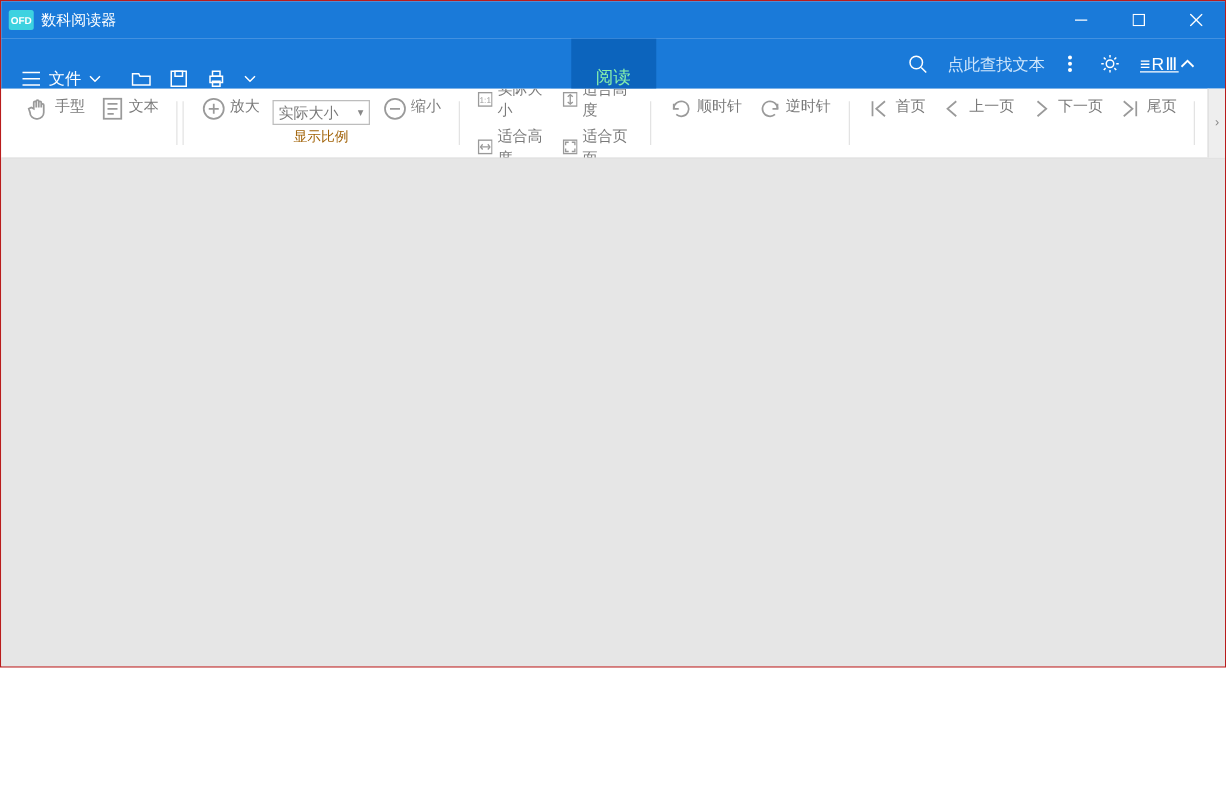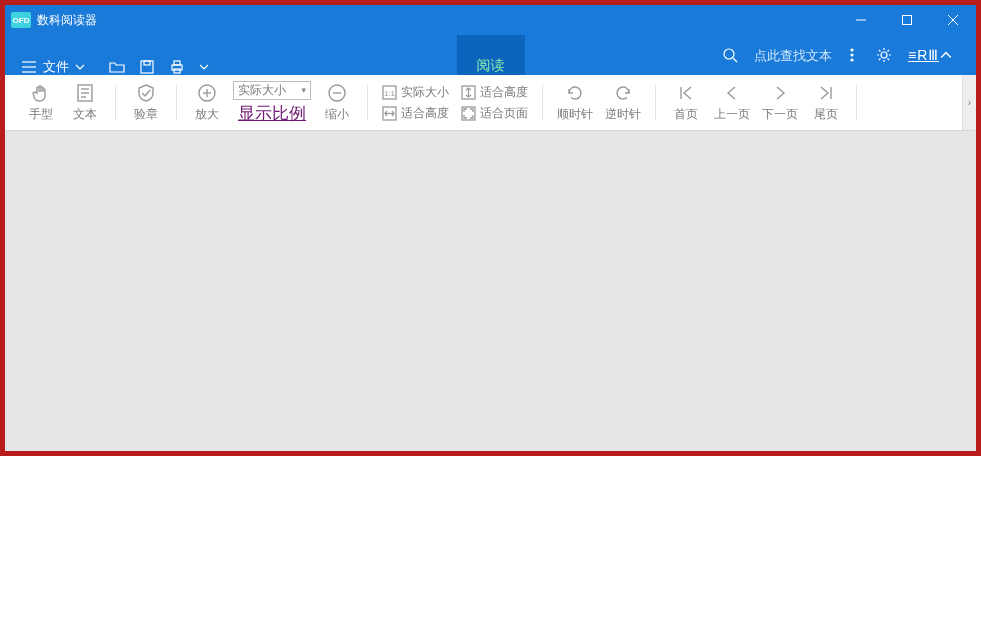--- a/index.html
+++ b/index.html
@@ -7,22 +7,22 @@
     font-family: "Microsoft YaHei", "SimSun", sans-serif;
     font-size: 12px;
     background: #fff;
     width: 981px;
     height: 642px;
     overflow: hidden;
     position: relative;
   }
   .window {
     width: 981px;
-    height: 456px;
-    border: 5px solid #b91c1c;
+    height: 534px;
+    border: 1px solid #b91c1c;
     display: flex;
     flex-direction: column;
     background: #fff;
   }
   
   .titlebar {
     height: 30px;
     background: #1a7ad9;
     display: flex;
     align-items: center;
@@ -149,22 +149,22 @@
     align-items: stretch;
     padding: 0 6px;
   }
   .tb-sep {
     width: 1px;
     background: #e3e3e3;
     margin: 6px 2px;
   }
   .tb-btn {
     display: flex;
-    flex-direction: column;
-    align-items: center;
+    flex-direction: row;
+    align-items: flex-start;
     justify-content: center;
     min-width: 44px;
     padding: 2px 6px;
     cursor: pointer;
     color: #7a7a7a;
     font-size: 12px;
     gap: 3px;
   }
   .tb-btn svg { width: 20px; height: 20px; stroke: #9a9a9a; stroke-width: 1.4; fill: none; }
   .tb-btn .lbl { white-space: nowrap; }
@@ -183,21 +183,21 @@
     font-size: 12px;
     padding: 0 4px;
     display: flex;
     align-items: center;
     justify-content: space-between;
     color: #7a7a7a;
     cursor: pointer;
     background: #fff;
   }
   .zoom-select .caret { font-size: 9px; color: #888; }
-  .tb-stack .lbl { color: #701a75; font-size: 17px; text-decoration: underline; }
+  .tb-stack .lbl { color: #a16207; font-size: 11px; }
   .fit-group {
     display: flex;
     flex-direction: column;
     gap: 2px;
     justify-content: center;
     padding: 0 4px;
   }
   .fit-row {
     display: flex;
     align-items: center;
@@ -356,29 +356,20 @@
                 <rect x="3" y="2" width="14" height="16"></rect>
                 <line x1="6" y1="6" x2="14" y2="6"></line>
                 <line x1="6" y1="10" x2="14" y2="10"></line>
                 <line x1="6" y1="14" x2="11" y2="14"></line>
               </svg>
             <span class="lbl">文本</span>
           </div>
         </div>
         <div class="tb-sep"></div>
 
-        <div class="tb-group">
-          <div class="tb-btn">
-            <svg viewBox="0 0 20 20">
-                <path d="M10 2l7 3v5c0 5-3 7-7 8-4-1-7-3-7-8V5z"></path>
-                <polyline points="6,10 9,13 14,7"></polyline>
-              </svg>
-            <span class="lbl">验章</span>
-          </div>
-        </div>
         <div class="tb-sep"></div>
 
         <div class="tb-group">
           <div class="tb-btn">
             <svg viewBox="0 0 20 20">
                 <circle cx="10" cy="10" r="8"></circle>
                 <line x1="10" y1="6" x2="10" y2="14"></line>
                 <line x1="6" y1="10" x2="14" y2="10"></line>
               </svg>
             <span class="lbl">放大</span>

